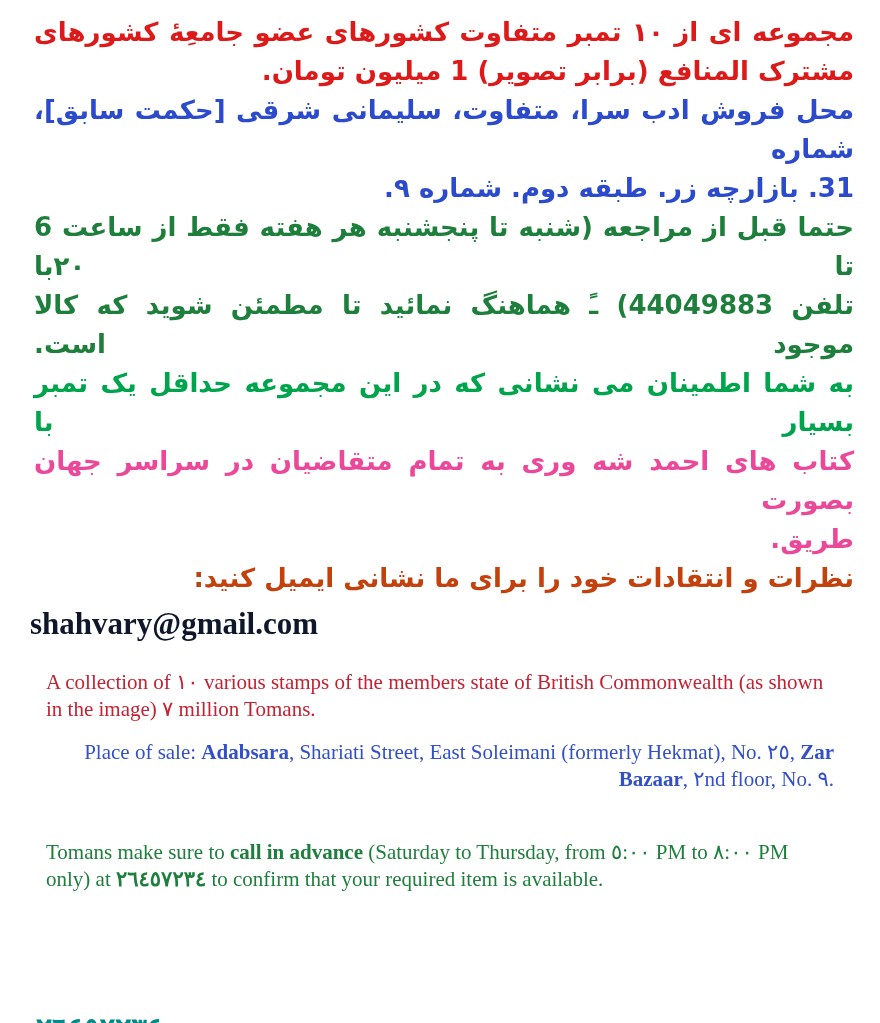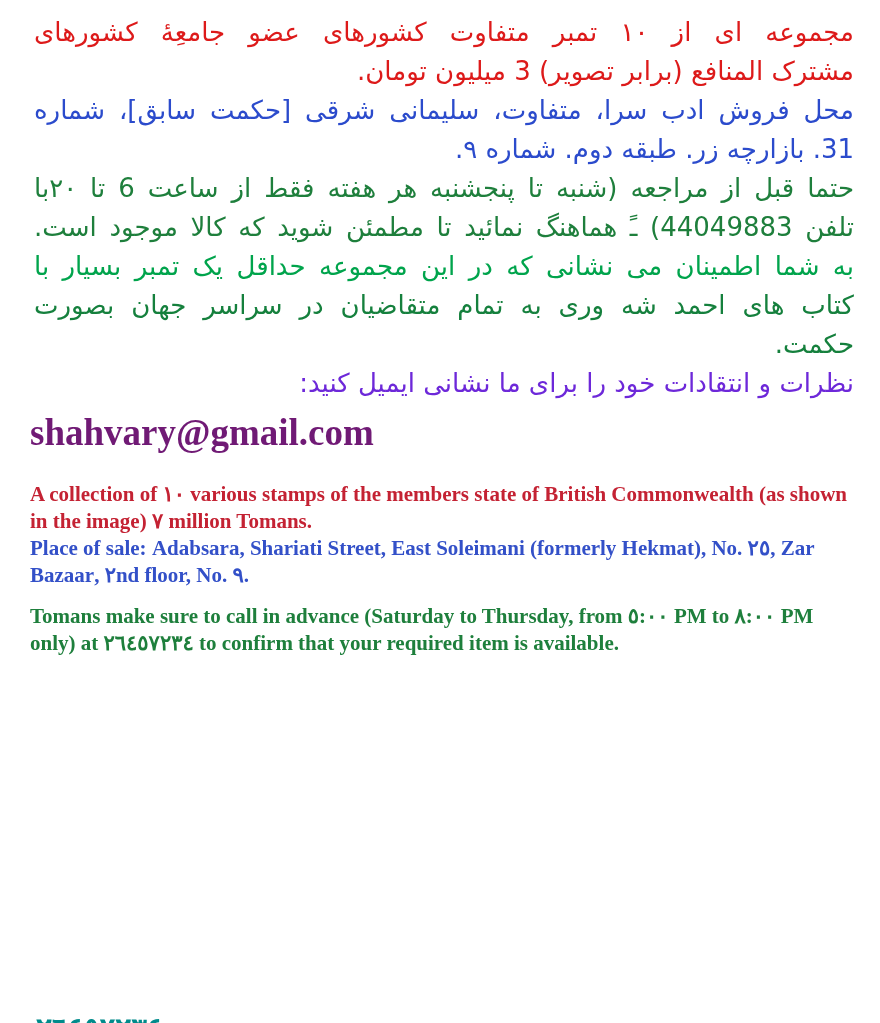--- a/index.html
+++ b/index.html
@@ -4,92 +4,92 @@
 <style>
   html,body{margin:0;padding:0;}
   body{
     width:880px;height:1023px;overflow:hidden;position:relative;
     background:#ffffff;font-family:"Liberation Serif",serif;
   }
   
   .fa{
     direction:rtl;
     font-family:"DejaVu Sans",sans-serif;
-    font-weight:normal;
+    font-weight:bold;
     font-size:26px;
     line-height:39px;
     padding:13px 26px 0 34px;
   }
   .fa p{margin:0;}
   .fl{text-align:justify;text-align-last:justify;}
   .fl.end{text-align-last:auto;} 
   .fa-red   {color:#DD1A1A;}
   .fa-blue  {color:#2B4BCC;}
   .fa-green {color:#1E7F3C;}
   .fa-green2{color:#00A44C;}
-  .fa-plum  {color:#15803d;}
-  .fa-brown {color:#6d28d9;}
+  .fa-plum  {color:#ec4899;}
+  .fa-brown {color:#c2410c;}
   
   .email-top{
     direction:ltr;
     font-family:"Liberation Serif",serif;
     font-weight:bold;
-    font-size:37px;
-    color:#701a75;
+    font-size:31px;
+    color:#0f172a;
     margin:8px 0 0 30px;
   }
   
   .en{
     direction:ltr;
     margin:27px 30px 0 30px;
     width:820px;
     font-size:21px;
     line-height:27px;
   }
-  .en p{margin:0;font-weight:bold;}
+  .en p{margin:16px;}
   .en-red   {color:#C42233;}
-  .en-blue  {color:#3350C8;}
+  .en-blue  {color:#3350C8;text-align:right;}
   .en-green {color:#1E7F3C;}
   .gap14{height:14px;}
   
   .footer-partial{
     position:absolute;top:1012px;left:36px;
     direction:rtl;
     font-family:"DejaVu Sans",sans-serif;
     font-weight:bold;font-size:26px;line-height:30px;
     color:#008B8B;white-space:nowrap;
   }
 </style>
 </head>
 <body>
 
 <div class="fa">
 
   <p class="fa-red">
     <span class="fl" style="display:block">مجموعه ای از ١٠ تمبر متفاوت کشورهای عضو جامعِۀ کشورهای</span>
-    <span class="fl end" style="display:block">مشترک المنافع (برابر تصویر) 3 میلیون تومان.</span>
+    <span class="fl end" style="display:block">مشترک المنافع (برابر تصویر) 1 میلیون تومان.</span>
   </p>
 
   <p class="fa-blue">
     <span class="fl" style="display:block">محل فروش ادب سرا، متفاوت، سلیمانی شرقی [حکمت سابق]، شماره</span>
     <span class="fl end" style="display:block">31. بازارچه زر. طبقه دوم. شماره ٩.</span>
   </p>
 
   <p class="fa-green">
     <span class="fl" style="display:block">حتما قبل از مراجعه (شنبه تا پنجشنبه هر هفته فقط از ساعت 6 تا ٢٠با</span>
     <span class="fl" style="display:block">تلفن 44049883) ـً هماهنگ نمائید تا مطمئن شوید که کالا موجود است.</span>
   </p>
 
   <p class="fa-green2">
     <span class="fl" style="display:block">به شما اطمینان می نشانی که در این مجموعه حداقل یک تمبر بسیار با</span>
   </p>
 
   <p class="fa-plum">
     <span class="fl" style="display:block">کتاب های احمد شه وری به تمام متقاضیان در سراسر جهان بصورت</span>
-    <span class="fl end" style="display:block">حکمت.</span>
+    <span class="fl end" style="display:block">طریق.</span>
   </p>
 
   <p class="fa-brown fl end">نظرات و انتقادات خود را برای ما نشانی ایمیل کنید:</p>
 </div>
 
 <div class="email-top">shahvary@gmail.com</div>
 
 <div class="en">
 
   <p class="en-red">A collection of ١٠ various stamps of the members state of British Commonwealth (as shown in the image) ٧ million Tomans.</p>

